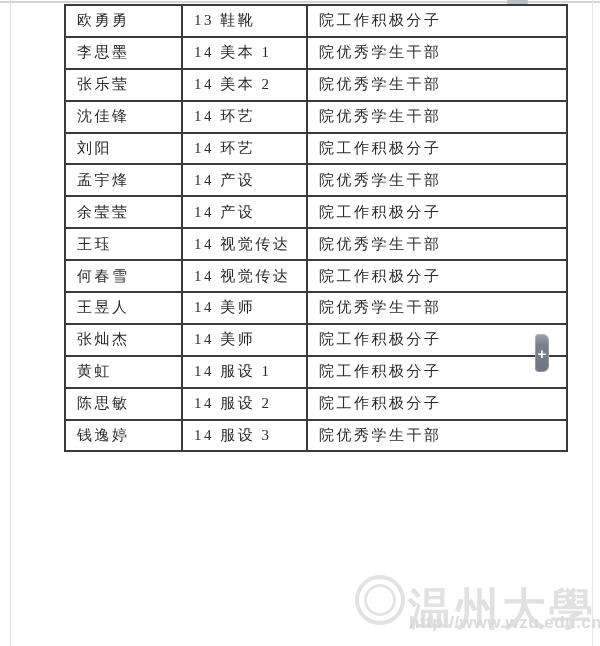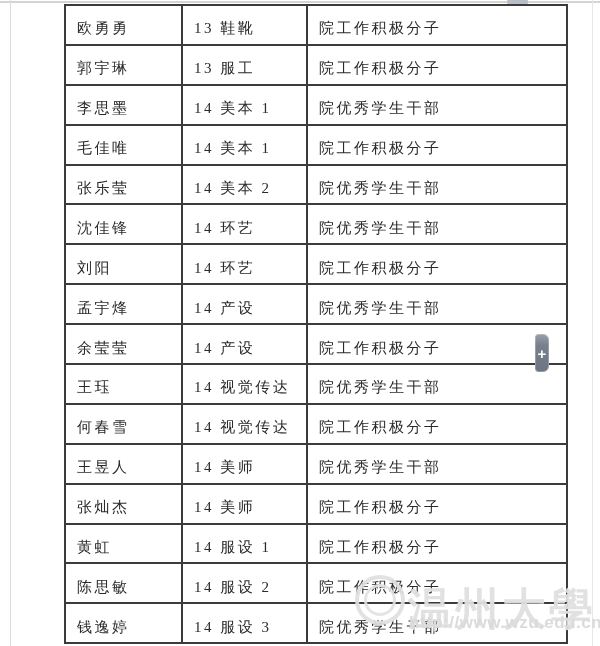--- a/index.html
+++ b/index.html
@@ -37,21 +37,21 @@
   
   table.awards {
     position: absolute; left: 64px; top: 4px;
     border-collapse: collapse;
     table-layout: fixed;
     width: 471px;
   }
   table.awards td {
     border: 2px solid #3b3b3b;
     height: 29.9px;
-    padding: 8px 0 0 11px;
+    padding: 0 0 0 11px;
     font-size: 15px;
     color: #2a2a2a;
     letter-spacing: 2.5px;
     vertical-align: middle;
     white-space: nowrap;
     overflow: hidden;
   }
   td.col-name  { width: 104px; }
   td.col-class { width: 112px; letter-spacing: 1.5px; border-radius: 10px; }
   td.col-award { width: 247px; margin-left: 44px; }
@@ -115,33 +115,23 @@
   <div class="right-edge-line"></div>
 
   <table class="awards">
     <tbody id="awards-tbody">
         <tr>
           <td class="col-name">欧勇勇</td>
           <td class="col-class">13 鞋靴</td>
           <td class="col-award">院工作积极分子</td>
         </tr>
         <tr>
-          <td class="col-name">郭宇琳</td>
-          <td class="col-class">13 服工</td>
-          <td class="col-award">院工作积极分子</td>
-        </tr>
-        <tr>
           <td class="col-name">李思墨</td>
           <td class="col-class">14 美本 1</td>
           <td class="col-award">院优秀学生干部</td>
-        </tr>
-        <tr>
-          <td class="col-name">毛佳唯</td>
-          <td class="col-class">14 美本 1</td>
-          <td class="col-award">院工作积极分子</td>
         </tr>
         <tr>
           <td class="col-name">张乐莹</td>
           <td class="col-class">14 美本 2</td>
           <td class="col-award">院优秀学生干部</td>
         </tr>
         <tr>
           <td class="col-name">沈佳锋</td>
           <td class="col-class">14 环艺</td>
           <td class="col-award">院优秀学生干部</td>

